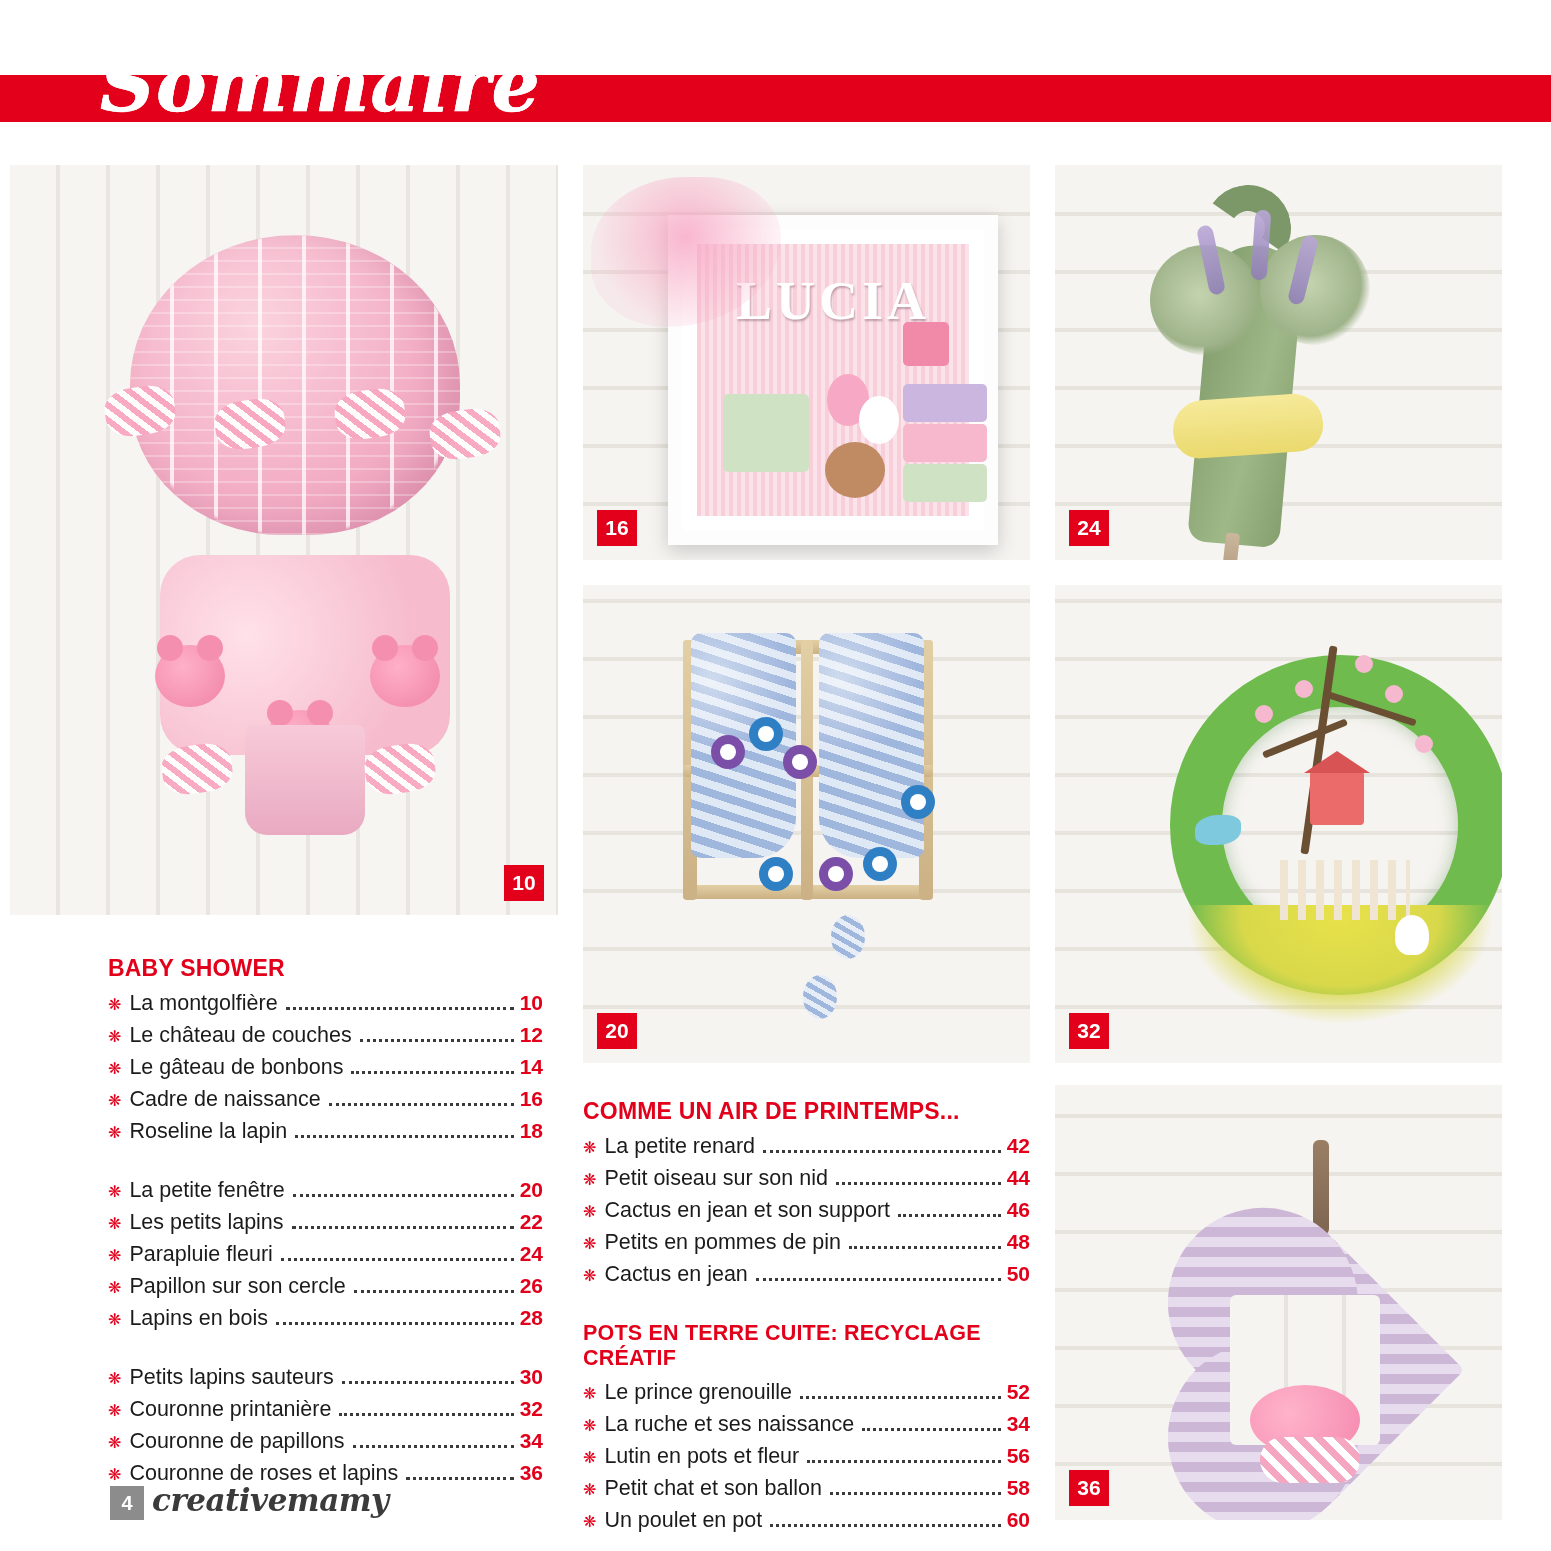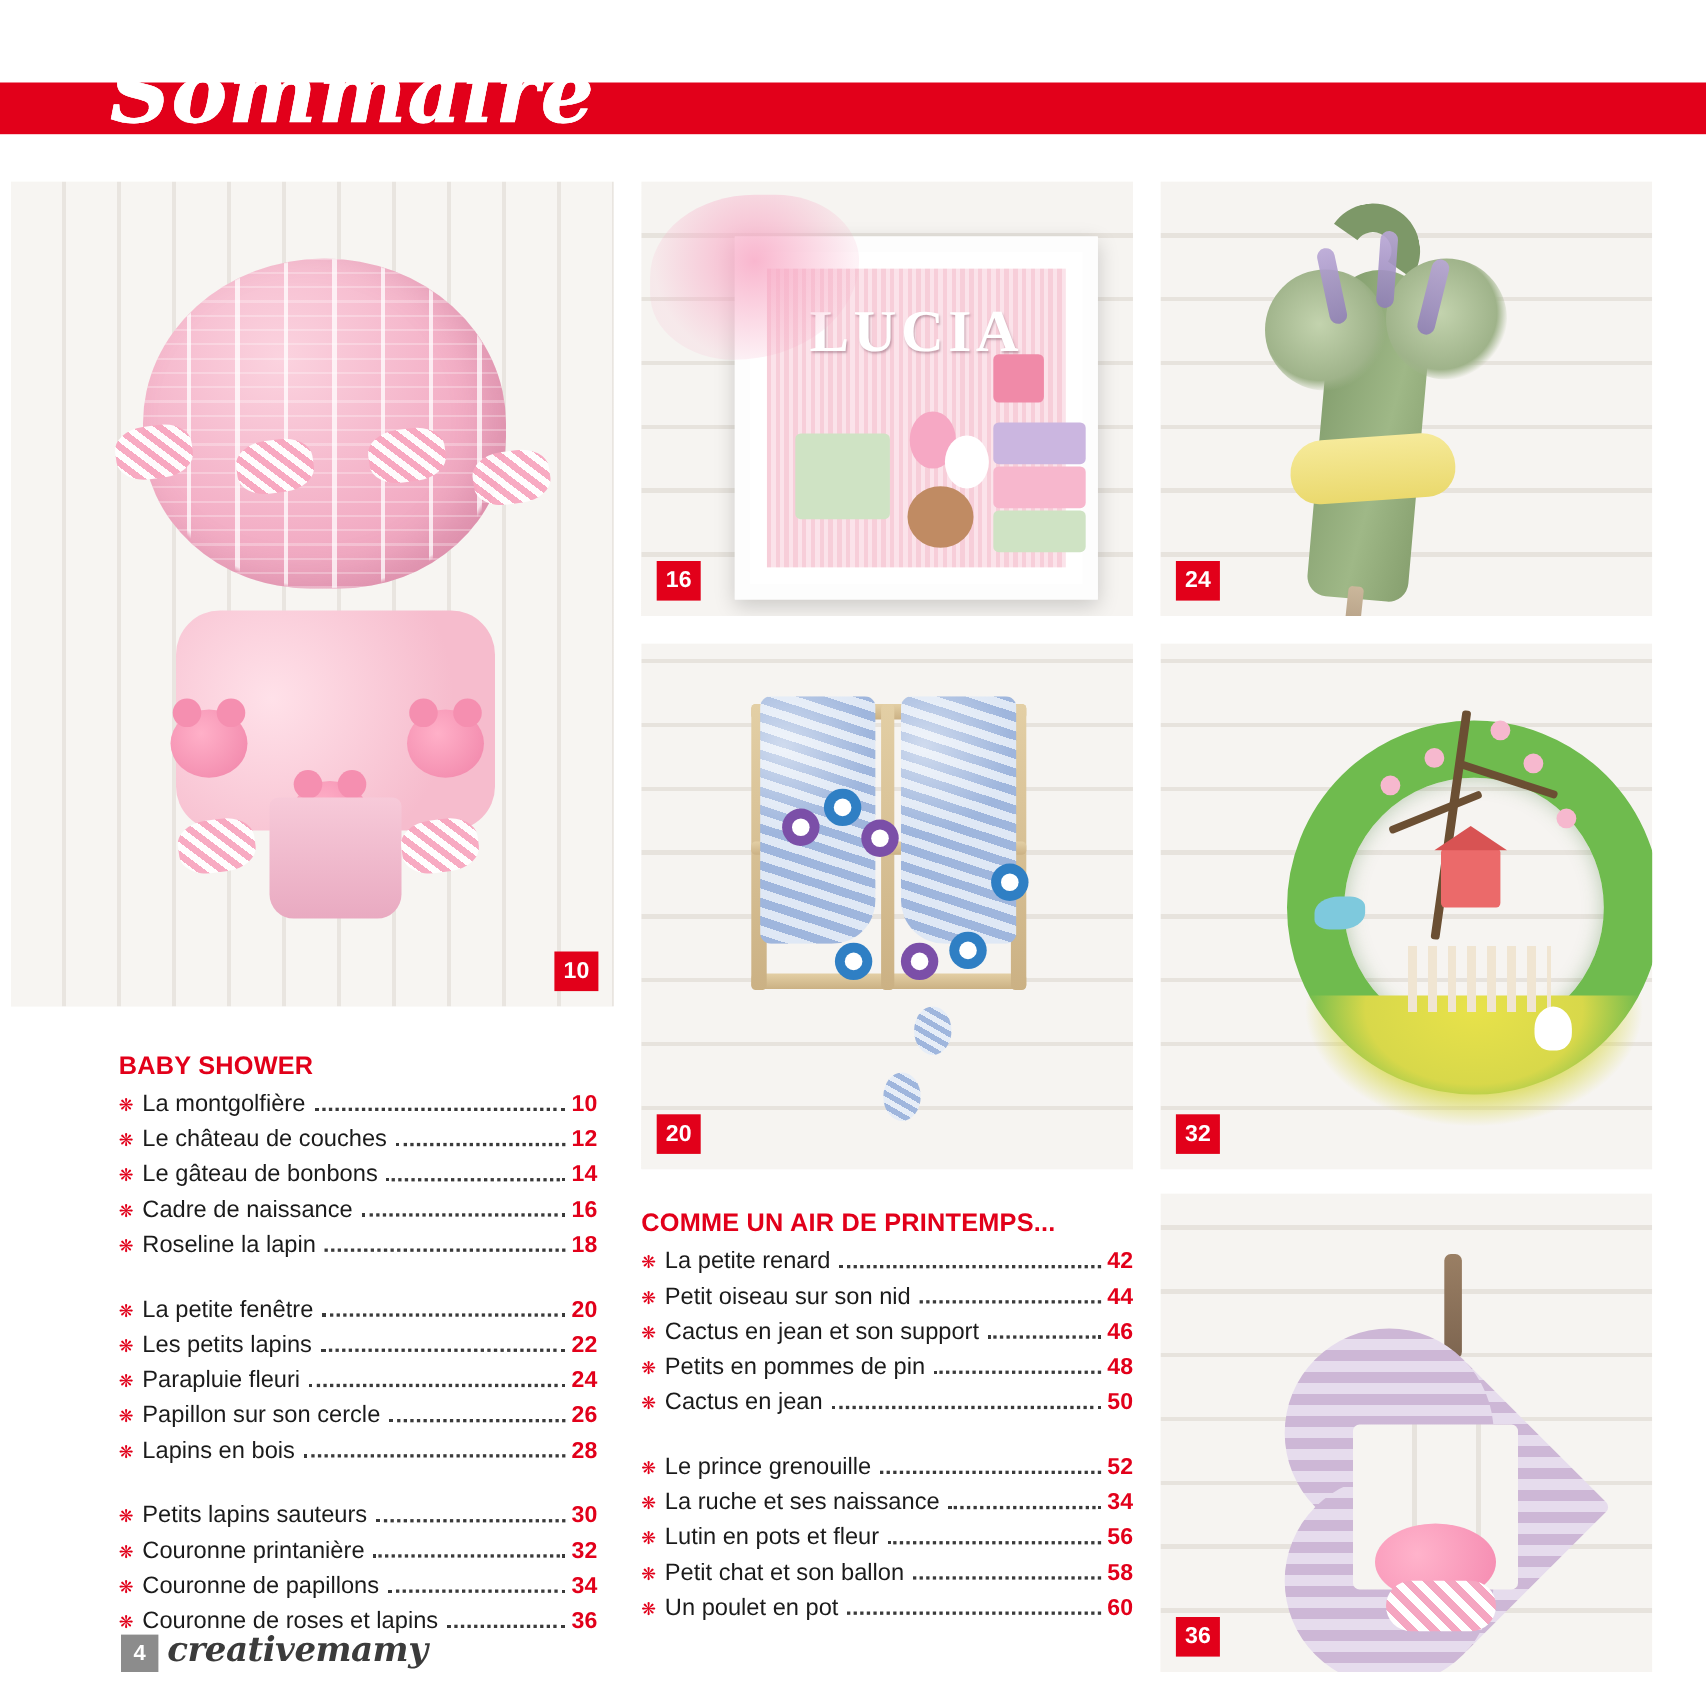--- a/index.html
+++ b/index.html
@@ -579,20 +579,21 @@
     </div>
     <div class="toc-row">
       <span class="toc-flower">❋</span>
       <span class="toc-label">Cactus en jean</span>
       <span class="toc-dots"></span>
       <span class="toc-page">50</span>
     </div>
   </div>
 
   <div class="toc-block">
+    <div class="toc-heading" style="font-size:21.5px;">POTS EN TERRE CUITE: RECYCLAGE CRÉATIF</div>
 
     <div class="toc-row">
       <span class="toc-flower">❋</span>
       <span class="toc-label">Le prince grenouille</span>
       <span class="toc-dots"></span>
       <span class="toc-page">52</span>
     </div>
     <div class="toc-row">
       <span class="toc-flower">❋</span>
       <span class="toc-label">La ruche et ses naissance</span>

